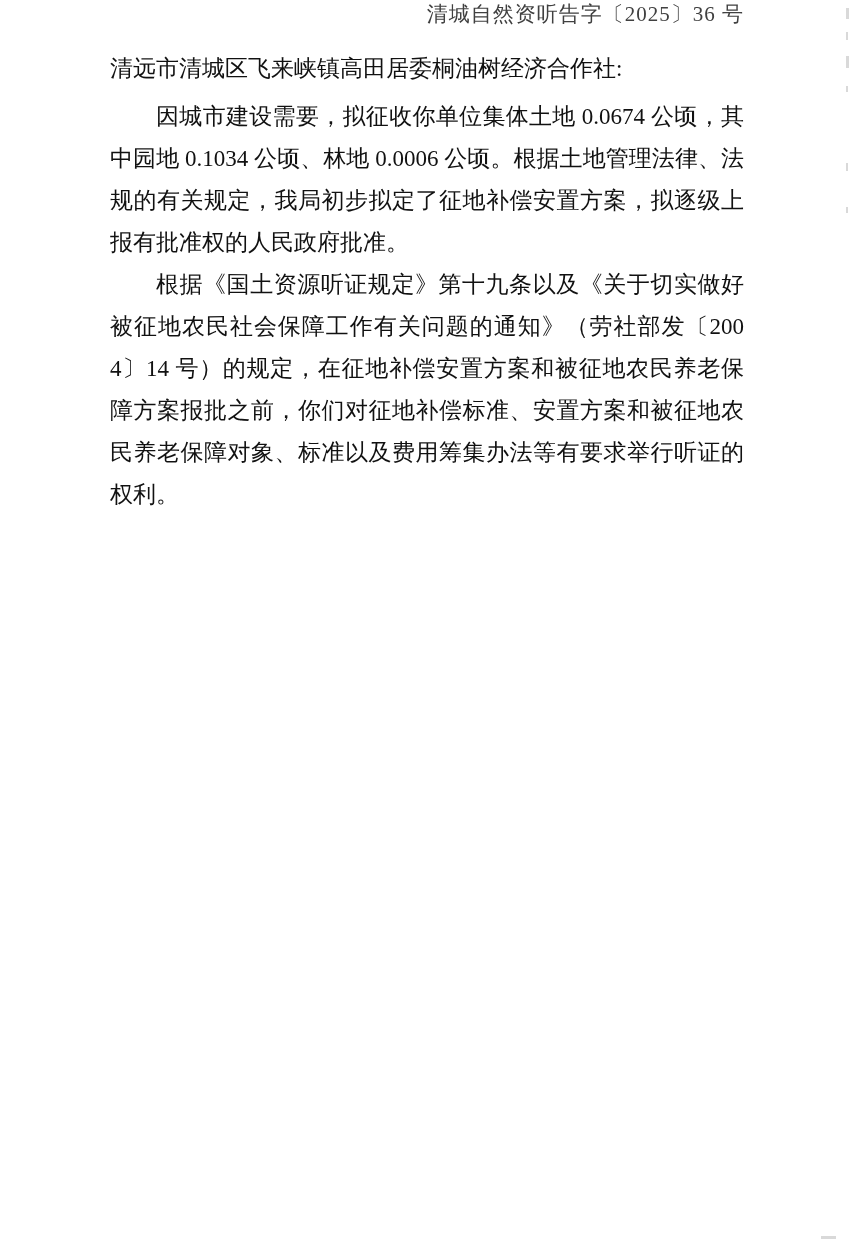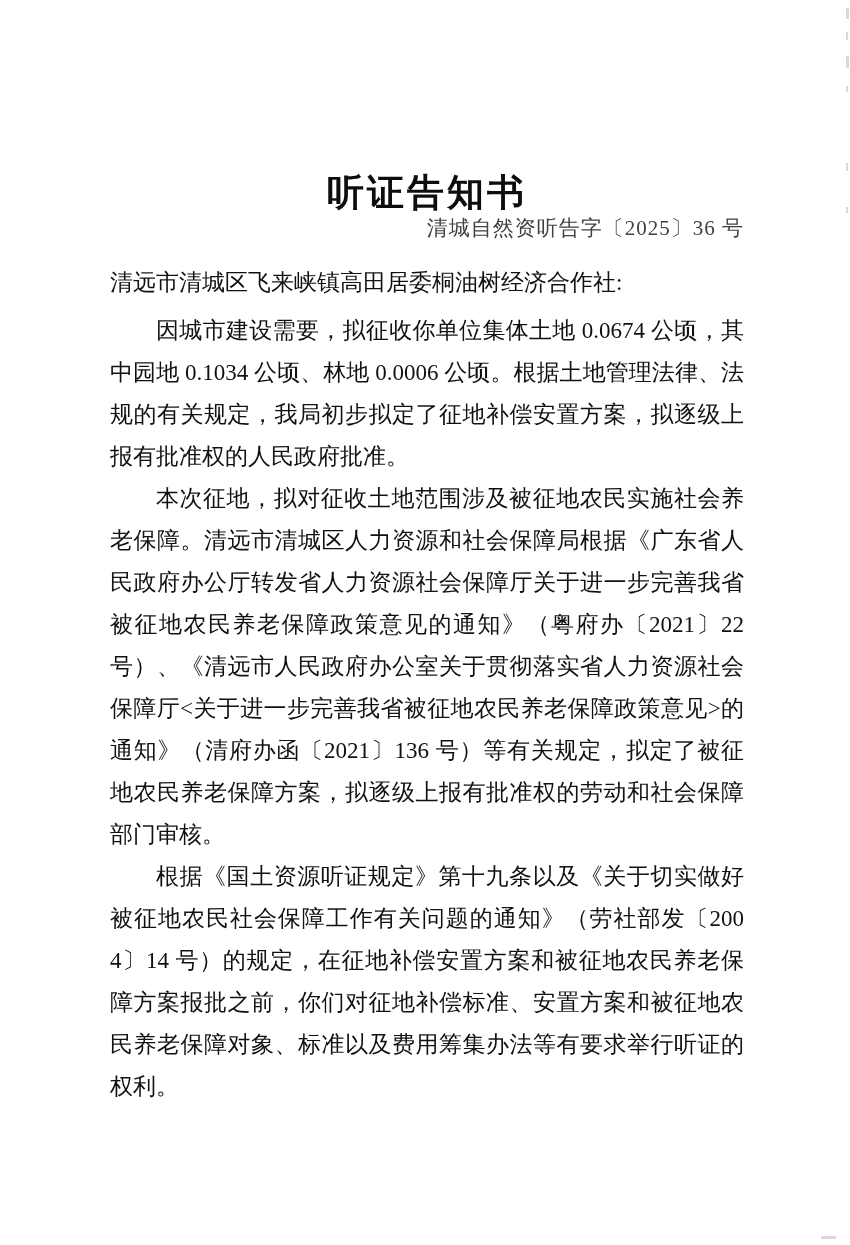--- a/index.html
+++ b/index.html
@@ -87,29 +87,27 @@
   .a6 { right: 2px; top: 207px; width: 2px; height: 6px;  }
   .a7 { right: 14px; bottom: 6px; width: 15px; height: 3px; background:#a8a8a8; opacity:0.45; }
 </style>
 </head>
 <body>
 
 <div class="page">
 
   <div class="content">
 
-    <h1 class="doc-title">听证告知书</h1>
 
     <div class="doc-number">清城自然资听告字〔2025〕36 号</div>
 
     <div class="addressee">清远市清城区飞来峡镇高田居委桐油树经济合作社:</div>
 
     <div class="body-text">
         <p>因城市建设需要，拟征收你单位集体土地 0.0674 公顷，其中园地 0.1034 公顷、林地 0.0006 公顷。根据土地管理法律、法规的有关规定，我局初步拟定了征地补偿安置方案，拟逐级上报有批准权的人民政府批准。</p>
-        <p>本次征地，拟对征收土地范围涉及被征地农民实施社会养老保障。清远市清城区人力资源和社会保障局根据《广东省人民政府办公厅转发省人力资源社会保障厅关于进一步完善我省被征地农民养老保障政策意见的通知》（粤府办〔2021〕22 号）、《清远市人民政府办公室关于贯彻落实省人力资源社会保障厅&lt;关于进一步完善我省被征地农民养老保障政策意见&gt;的通知》（清府办函〔2021〕136 号）等有关规定，拟定了被征地农民养老保障方案，拟逐级上报有批准权的劳动和社会保障部门审核。</p>
         <p>根据《国土资源听证规定》第十九条以及《关于切实做好被征地农民社会保障工作有关问题的通知》（劳社部发〔2004〕14 号）的规定，在征地补偿安置方案和被征地农民养老保障方案报批之前，你们对征地补偿标准、安置方案和被征地农民养老保障对象、标准以及费用筹集办法等有要求举行听证的权利。</p>
       </div>
 
   </div>
 
   <div class="scan-artifacts">
     <i class="a1"></i>
     <i class="a2"></i>
     <i class="a3"></i>
     <i class="a4"></i>

